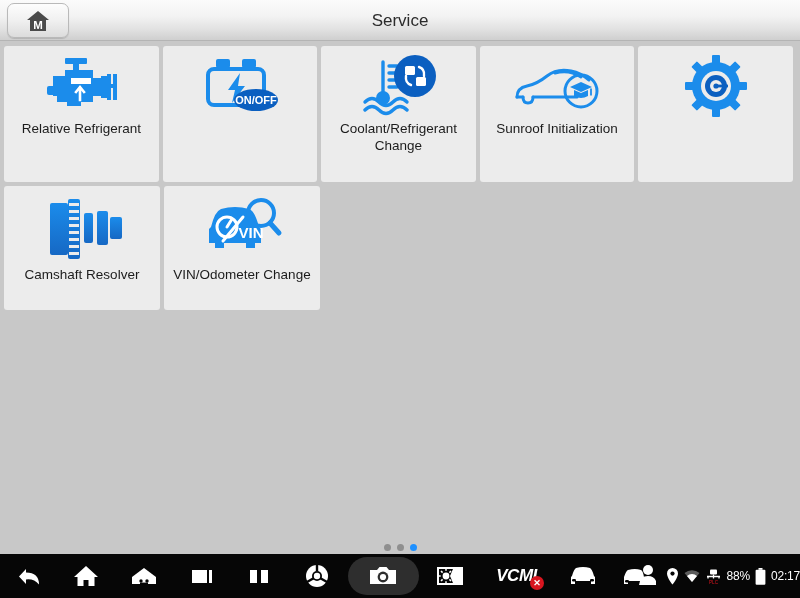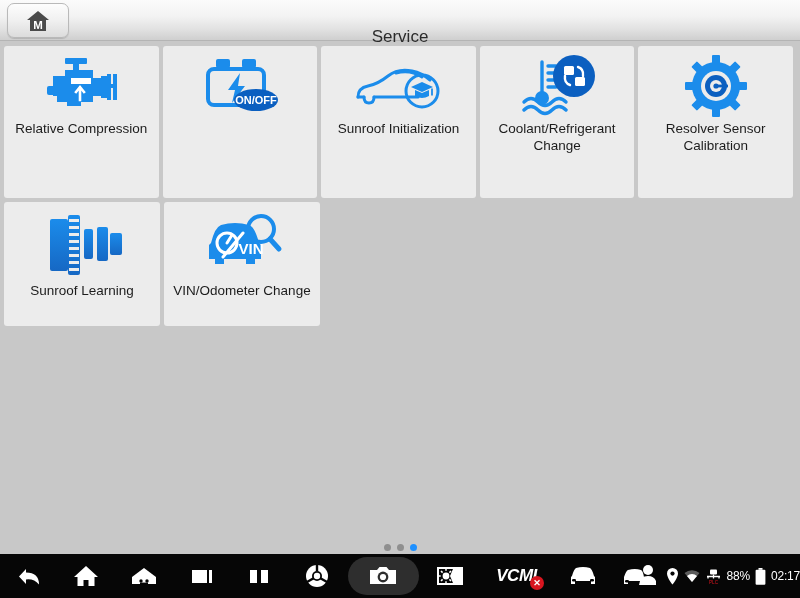--- a/index.html
+++ b/index.html
@@ -13,21 +13,21 @@
   #app { position: relative; width: 800px; height: 598px; }
 
   
   .header {
     position: absolute; left: 0; top: 0;
     width: 800px; height: 41px;
     background: linear-gradient(to bottom, #fbfbfb 0%, #f2f2f2 42%, #e2e2e2 72%, #cfcfcf 100%);
     border-bottom: 1px solid #b4b4b4;
   }
   .header-title {
-    position: absolute; left: 0; top: 16px;
+    position: absolute; left: 0; top: 0;
     width: 800px; height: 41px;
     line-height: 41px; text-align: center;
     font-size: 17px; color: #2b2b2b;
   }
   .home-btn {
     position: absolute; left: 7px; top: 3px;
     width: 62px; height: 35px;
     background: linear-gradient(to bottom, #fdfdfd 0%, #f0f0f0 50%, #dcdcdc 100%);
     border: 1px solid #b9b9b9;
     border-radius: 7px 7px 7px 7px;
@@ -47,21 +47,21 @@
     z-index: -1;
   }
 
   
   .grid {
     position: absolute; left: 4px; top: 46px;
     width: 793px;
   }
   .row { display: flex; }
   .tile {
-    width: 156px; height: 152px;
+    width: 156px; height: 136px;
     margin: 0 4px 4px 0;
     background: #ececec;
     border-radius: 3px;
     position: relative;
     display: flex; flex-direction: column;
     align-items: center; justify-content: flex-start;
     cursor: pointer;
     overflow: hidden;
   }
   .tile.tall { height: 124px; }
@@ -156,83 +156,83 @@
               <path d="M10 28 L10 20 L22 20 L22 14 L50 14 L50 22 L58 22 L58 20 L64 20 L64 42 L58 42 L58 40 L50 40 L50 46 L38 46 L38 50 L24 50 L24 46 L14 46 L14 40 L10 40 Z"></path>
               <rect x="64" y="18" width="4" height="26"></rect>
               <rect x="66" y="28" width="8" height="4"></rect>
               <rect x="70" y="18" width="4" height="26"></rect>
               <rect x="4" y="30" width="8" height="9" rx="2"></rect>
             </g>
             <rect x="28" y="22" width="20" height="6" fill="#ffffff"></rect>
             <path d="M37 44 L37 33 M33 36 L37 31 L41 36" stroke="#ffffff" stroke-width="2.6" fill="none" stroke-linecap="square"></path>
           </svg>
         </div>
-        <div class="tile-label">Relative Compression</div>
+        <div class="tile-label">Relative Refrigerant</div>
       </div>
 
       <div class="tile">
         <div class="tile-icon">
           <svg width="80" height="62" viewBox="0 0 80 62">
             <g fill="none" stroke="#1b8ceb" stroke-width="4">
               <rect x="8" y="14" width="56" height="36" rx="6"></rect>
             </g>
             <g fill="#1b8ceb">
               <rect x="16" y="4" width="14" height="9" rx="2"></rect>
               <rect x="42" y="4" width="14" height="9" rx="2"></rect>
               <path d="M40 18 L28 35 L35 35 L32 48 L45 31 L38 31 Z"></path>
             </g>
             <ellipse cx="56" cy="45" rx="22" ry="11" fill="#0b5fc0"></ellipse>
             <text x="56" y="49" font-family="Liberation Sans, sans-serif" font-size="11" font-weight="bold" fill="#ffffff" text-anchor="middle">ON/OFF</text>
           </svg>
         </div>
+      </div>
+
+      <div class="tile">
+        <div class="tile-icon">
+          <svg width="78" height="64" viewBox="0 0 78 64">
+            <g stroke="#1b8ceb" stroke-width="3.4" fill="none" stroke-linecap="round">
+              <path d="M24 8 L24 42"></path>
+              <path d="M30 12 H38 M30 19 H38 M30 26 H38 M30 33 H38"></path>
+              <path d="M6 48 q7 -7 14 0 t14 0 t14 0"></path>
+              <path d="M6 56 q7 -7 14 0 t14 0 t14 0"></path>
+            </g>
+            <circle cx="24" cy="44" r="7" fill="#1b8ceb"></circle>
+            <circle cx="56" cy="22" r="21" fill="#0b5fc0"></circle>
+            <g fill="#ffffff">
+              <rect x="46" y="12" width="10" height="9" rx="1.5"></rect>
+              <rect x="57" y="23" width="10" height="9" rx="1.5"></rect>
+            </g>
+            <g stroke="#ffffff" stroke-width="2.4" fill="none" stroke-linecap="round">
+              <path d="M60 13 q6 2 5 9"></path>
+              <path d="M52 31 q-6 -2 -5 -9"></path>
+            </g>
+          </svg>
+        </div>
+        <div class="tile-label" style="white-space:pre-line">Coolant/Refrigerant
+Change</div>
       </div>
 
       <div class="tile">
         <div class="tile-icon">
           <svg width="92" height="58" viewBox="0 0 92 58">
             <g stroke="#1b8ceb" stroke-width="3" fill="none" stroke-linecap="round" stroke-linejoin="round">
               <path d="M6 40 q0 -9 10 -11 q10 -2 20 -10 q10 -8 24 -5 q10 2 18 9"></path>
               <path d="M6 40 h6 M22 40 h44"></path>
               <path d="M12 40 q0 6 5 6 q5 0 5 -6"></path>
               <path d="M44 16 q14 -4 26 4"></path>
             </g>
             <circle cx="70" cy="34" r="16" fill="none" stroke="#1b8ceb" stroke-width="3"></circle>
             <g fill="#1b8ceb">
               <path d="M70 25 L81 30 L70 35 L59 30 Z"></path>
               <path d="M63 33 v6 q7 4 14 0 v-6 l-7 3 Z"></path>
               <path d="M80 31.5 v7" stroke="#1b8ceb" stroke-width="1.8"></path>
             </g>
           </svg>
         </div>
         <div class="tile-label">Sunroof Initialization</div>
-      </div>
-
-      <div class="tile">
-        <div class="tile-icon">
-          <svg width="78" height="64" viewBox="0 0 78 64">
-            <g stroke="#1b8ceb" stroke-width="3.4" fill="none" stroke-linecap="round">
-              <path d="M24 8 L24 42"></path>
-              <path d="M30 12 H38 M30 19 H38 M30 26 H38 M30 33 H38"></path>
-              <path d="M6 48 q7 -7 14 0 t14 0 t14 0"></path>
-              <path d="M6 56 q7 -7 14 0 t14 0 t14 0"></path>
-            </g>
-            <circle cx="24" cy="44" r="7" fill="#1b8ceb"></circle>
-            <circle cx="56" cy="22" r="21" fill="#0b5fc0"></circle>
-            <g fill="#ffffff">
-              <rect x="46" y="12" width="10" height="9" rx="1.5"></rect>
-              <rect x="57" y="23" width="10" height="9" rx="1.5"></rect>
-            </g>
-            <g stroke="#ffffff" stroke-width="2.4" fill="none" stroke-linecap="round">
-              <path d="M60 13 q6 2 5 9"></path>
-              <path d="M52 31 q-6 -2 -5 -9"></path>
-            </g>
-          </svg>
-        </div>
-        <div class="tile-label" style="white-space:pre-line">Coolant/Refrigerant
-Change</div>
       </div>
 
       <div class="tile">
         <div class="tile-icon">
           <svg width="62" height="62" viewBox="0 0 62 62">
             <g fill="#1b8ceb">
               <circle cx="31" cy="31" r="24"></circle>
               <g>
                 <rect x="27" y="0" width="8" height="10" rx="1"></rect>
                 <rect x="27" y="52" width="8" height="10" rx="1"></rect>
@@ -246,22 +246,20 @@
             </g>
             <circle cx="31" cy="31" r="15" fill="#ececec"></circle>
             <path d="M31 16 a15 15 0 0 1 0 30 a15 15 0 0 1 0 -30" fill="none"></path>
             <path d="M20 21 a15 15 0 0 1 22 0 l-22 20 a15 15 0 0 1 0 -20 z" fill="#0b5fc0" opacity="0"></path>
             <circle cx="31" cy="31" r="11" fill="#0b5fc0"></circle>
             <circle cx="31" cy="31" r="6" fill="#ececec"></circle>
             <circle cx="31" cy="31" r="2.6" fill="#0b5fc0"></circle>
             <rect x="31" y="29.6" width="12" height="2.8" fill="#0b5fc0"></rect>
           </svg>
         </div>
-        <div class="tile-label" style="white-space:pre-line">Resolver Sensor
-Calibration</div>
       </div>
 
     </div>
 
     <div class="row">
 
       <div class="tile tall">
         <div class="tile-icon">
           <svg width="84" height="64" viewBox="0 0 84 64">
             <defs>
@@ -280,21 +278,21 @@
               <rect x="29" y="34" width="10" height="3"></rect>
               <rect x="29" y="41" width="10" height="3"></rect>
               <rect x="29" y="48" width="10" height="3"></rect>
               <rect x="29" y="55" width="10" height="3"></rect>
             </g>
             <rect x="44" y="16" width="9" height="30" rx="2" fill="url(#camg)"></rect>
             <rect x="57" y="14" width="11" height="34" rx="2" fill="url(#camg)"></rect>
             <rect x="70" y="20" width="12" height="22" rx="2" fill="url(#camg)"></rect>
           </svg>
         </div>
-        <div class="tile-label">Sunroof Learning</div>
+        <div class="tile-label">Camshaft Resolver</div>
       </div>
 
       <div class="tile tall">
         <div class="tile-icon">
           <svg width="86" height="64" viewBox="0 0 86 64">
             <path d="M12 30 q4 -16 10 -18 q14 -4 28 0 q6 2 10 18 l2 2 v14 h-6 v5 h-9 v-5 H25 v5 h-9 v-5 h-6 V32 Z" fill="#1b8ceb"></path>
             <circle cx="28" cy="30" r="10" fill="none" stroke="#ffffff" stroke-width="3"></circle>
             <path d="M28 30 L33 22" stroke="#ffffff" stroke-width="3" stroke-linecap="round"></path>
             <path d="M24 44 L44 20" stroke="#ffffff" stroke-width="3" stroke-linecap="round"></path>
             <text x="52" y="41" font-family="Liberation Sans, sans-serif" font-size="15" font-weight="bold" fill="#ffffff" text-anchor="middle">VIN</text>

